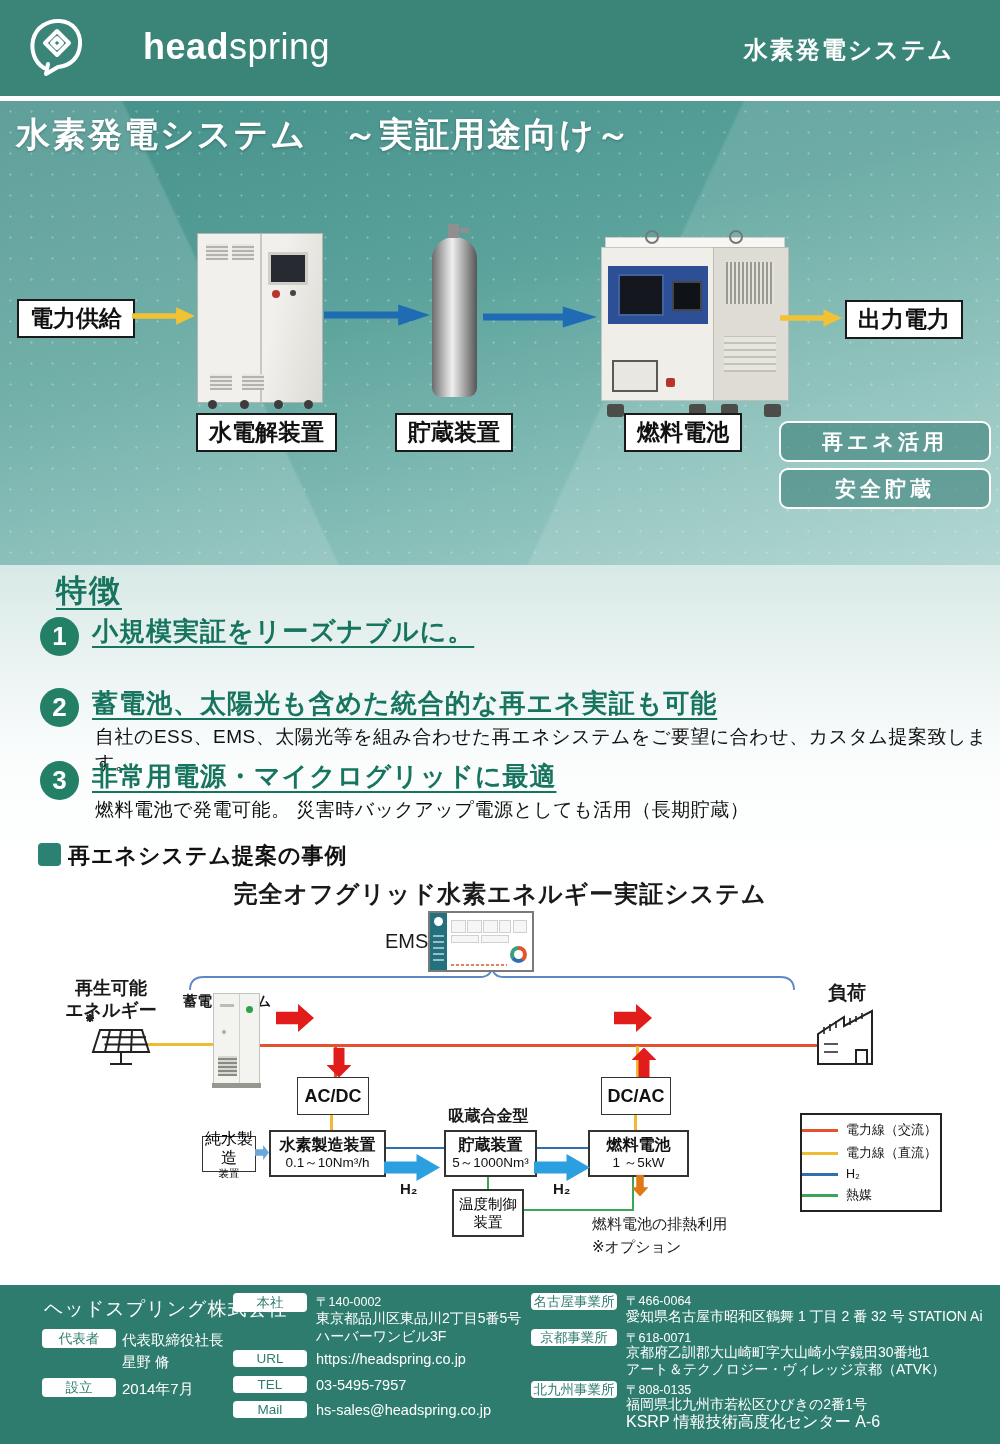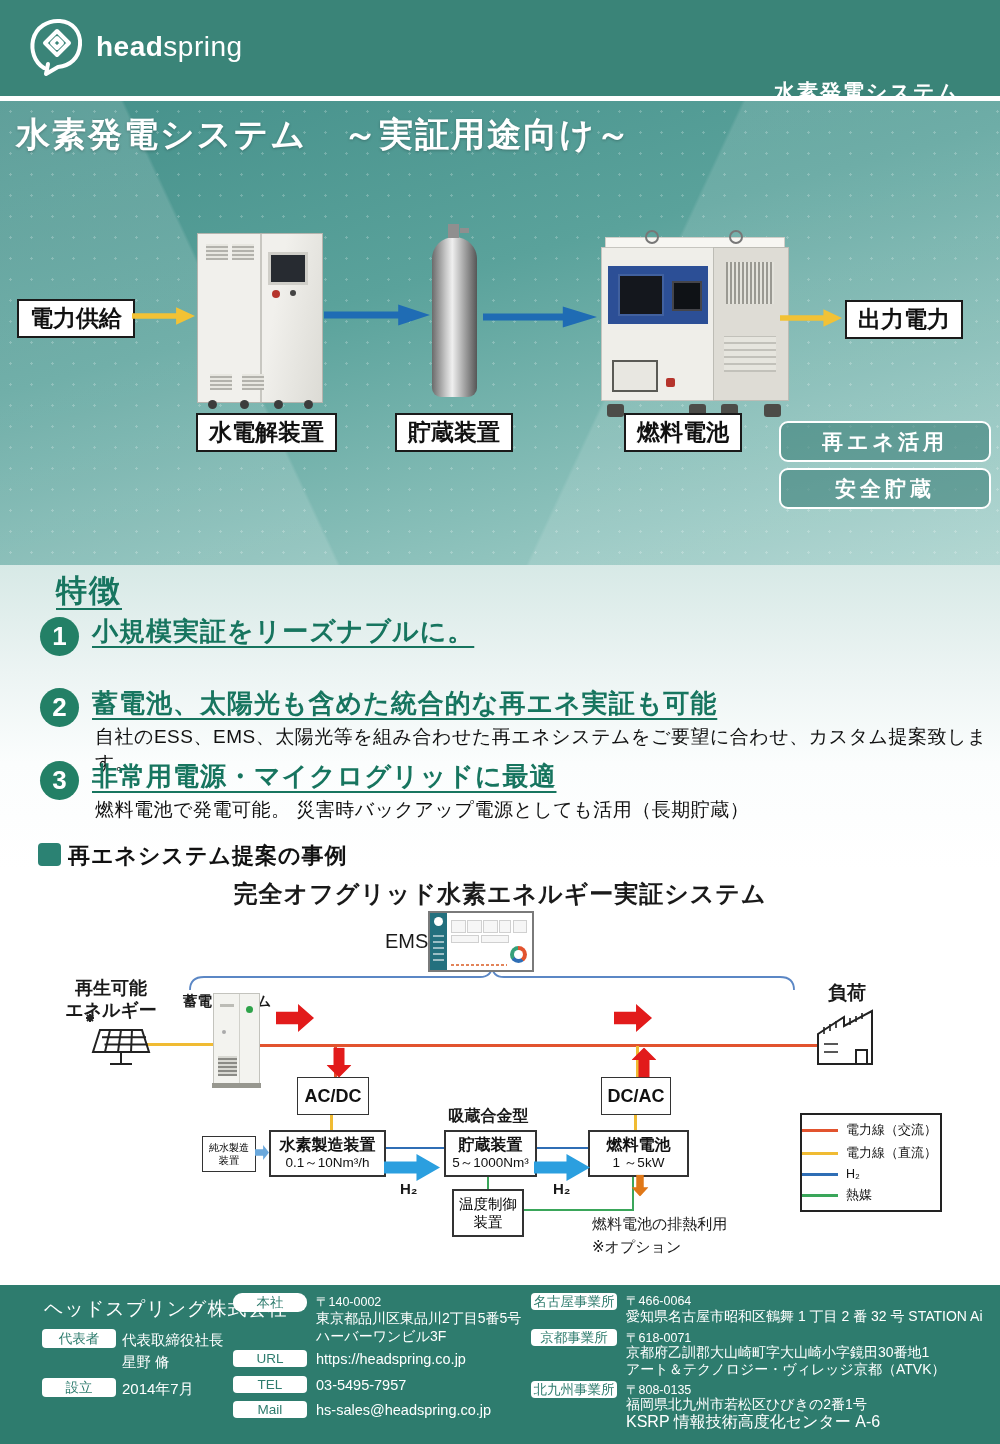--- a/index.html
+++ b/index.html
@@ -3,24 +3,24 @@
 <meta charset="utf-8">
 <style>
   html,body{margin:0;padding:0;background:#888;}
   .page{position:relative;width:1000px;height:1444px;margin:0 auto;background:#fff;
         font-family:"Liberation Sans","DejaVu Sans",sans-serif;overflow:hidden;}
   .abs{position:absolute;}
 
   
   .header{left:0;top:0;width:1000px;height:96px;background:#3a8478;}
   .logo{left:28px;top:16px;display:flex;align-items:center;gap:10px;}
-  .logo-text{color:#fff;font-size:28px;letter-spacing:0.5px;}
+  .logo-text{color:#fff;font-size:36px;letter-spacing:0.5px;margin-left:47px;}
   .logo-bold{font-weight:bold;}
   .logo-light{font-weight:300;}
-  .header-product{right:40px;top:34px;color:#fff;font-size:21px;font-weight:bold;letter-spacing:2px;margin-top:44px;}
+  .header-product{right:46px;top:34px;color:#fff;font-size:24px;font-weight:bold;letter-spacing:2px;}
   .divider{left:0;top:96px;width:1000px;height:5px;background:#fff;}
 
   
   .hero{left:0;top:101px;width:1000px;height:464px;
         background:linear-gradient(165deg,#45908a 0%,#5aa29b 40%,#8fc3bd 80%,#a9d2cd 100%);}
   .hero::before{content:"";position:absolute;inset:0;
         background-image:radial-gradient(rgba(255,255,255,0.22) 1.2px,transparent 1.4px);
         background-size:21px 21px;}
   .hero::after{content:"";position:absolute;inset:0;
         background-image:linear-gradient(115deg,transparent 61%,rgba(255,255,255,0.12) 61.3%),
@@ -294,21 +294,21 @@
   <div class="abs fat-arrow red" style="left:324px;top:1050px;width:30px;height:25px;transform:rotate(90deg);"></div>
   <div class="abs fat-arrow red" style="left:629px;top:1050px;width:30px;height:25px;transform:rotate(-90deg);"></div>
 
   <div class="abs convbox" style="left:297px;top:1077px;width:70px;height:36px;">AC/DC</div>
   <div class="abs convbox" style="left:601px;top:1077px;width:68px;height:36px;">DC/AC</div>
 
   <div class="abs line" style="left:330px;top:1113px;width:2.5px;height:19px;background:#f0bb33;"></div>
   <div class="abs line" style="left:634px;top:1113px;width:2.5px;height:19px;background:#f0bb33;"></div>
 
   <div class="abs dbox" style="left:202px;top:1136px;width:52px;height:34px;border-width:1.5px;">
-    <span style="font-size:10px;line-height:1.2;">純水製造</span>
+    <span style="font-size:16px;line-height:1.2;">純水製造</span>
     <span style="font-size:10.5px;line-height:1.2;">装置</span>
   </div>
   <div class="abs fat-arrow" style="left:255px;top:1145px;width:14px;height:15px;background:#6aa8dc;"></div>
 
   <div class="abs dbox" style="left:269px;top:1130px;width:113px;height:43px;">
     <span class="nm">水素製造装置</span>
     <span class="sp">0.1～10Nm³/h</span>
   </div>
 
   <div class="abs line" style="left:382px;top:1147px;width:62px;height:2px;background:#2f6eb5;"></div>
@@ -367,21 +367,21 @@
 
   <div class="abs f-text" style="left:44px;top:1296px;font-size:19px;letter-spacing:1px;">ヘッドスプリング株式会社</div>
 
   <div class="abs fbadge" style="left:42px;top:1329px;width:74px;">代表者</div>
   <div class="abs f-val" style="left:122px;top:1331px;">代表取締役社長</div>
   <div class="abs f-val" style="left:122px;top:1353px;">星野 脩</div>
 
   <div class="abs fbadge" style="left:42px;top:1378px;width:74px;">設立</div>
   <div class="abs f-val" style="left:122px;top:1380px;font-size:15px;">2014年7月</div>
 
-  <div class="abs fbadge" style="left:233px;top:1293px;width:74px;border-radius:9px;">本社</div>
+  <div class="abs fbadge" style="left:233px;top:1293px;width:74px;">本社</div>
   <div class="abs f-small" style="left:316px;top:1294px;">〒140-0002</div>
   <div class="abs f-val" style="left:316px;top:1310px;font-size:14px;">東京都品川区東品川2丁目5番5号</div>
   <div class="abs f-val" style="left:316px;top:1328px;font-size:14px;">ハーバーワンビル3F</div>
 
   <div class="abs fbadge" style="left:233px;top:1350px;width:74px;height:17px;">URL</div>
   <div class="abs f-val" style="left:316px;top:1351px;">https://headspring.co.jp</div>
 
   <div class="abs fbadge" style="left:233px;top:1376px;width:74px;height:17px;">TEL</div>
   <div class="abs f-val" style="left:316px;top:1377px;">03-5495-7957</div>
 

